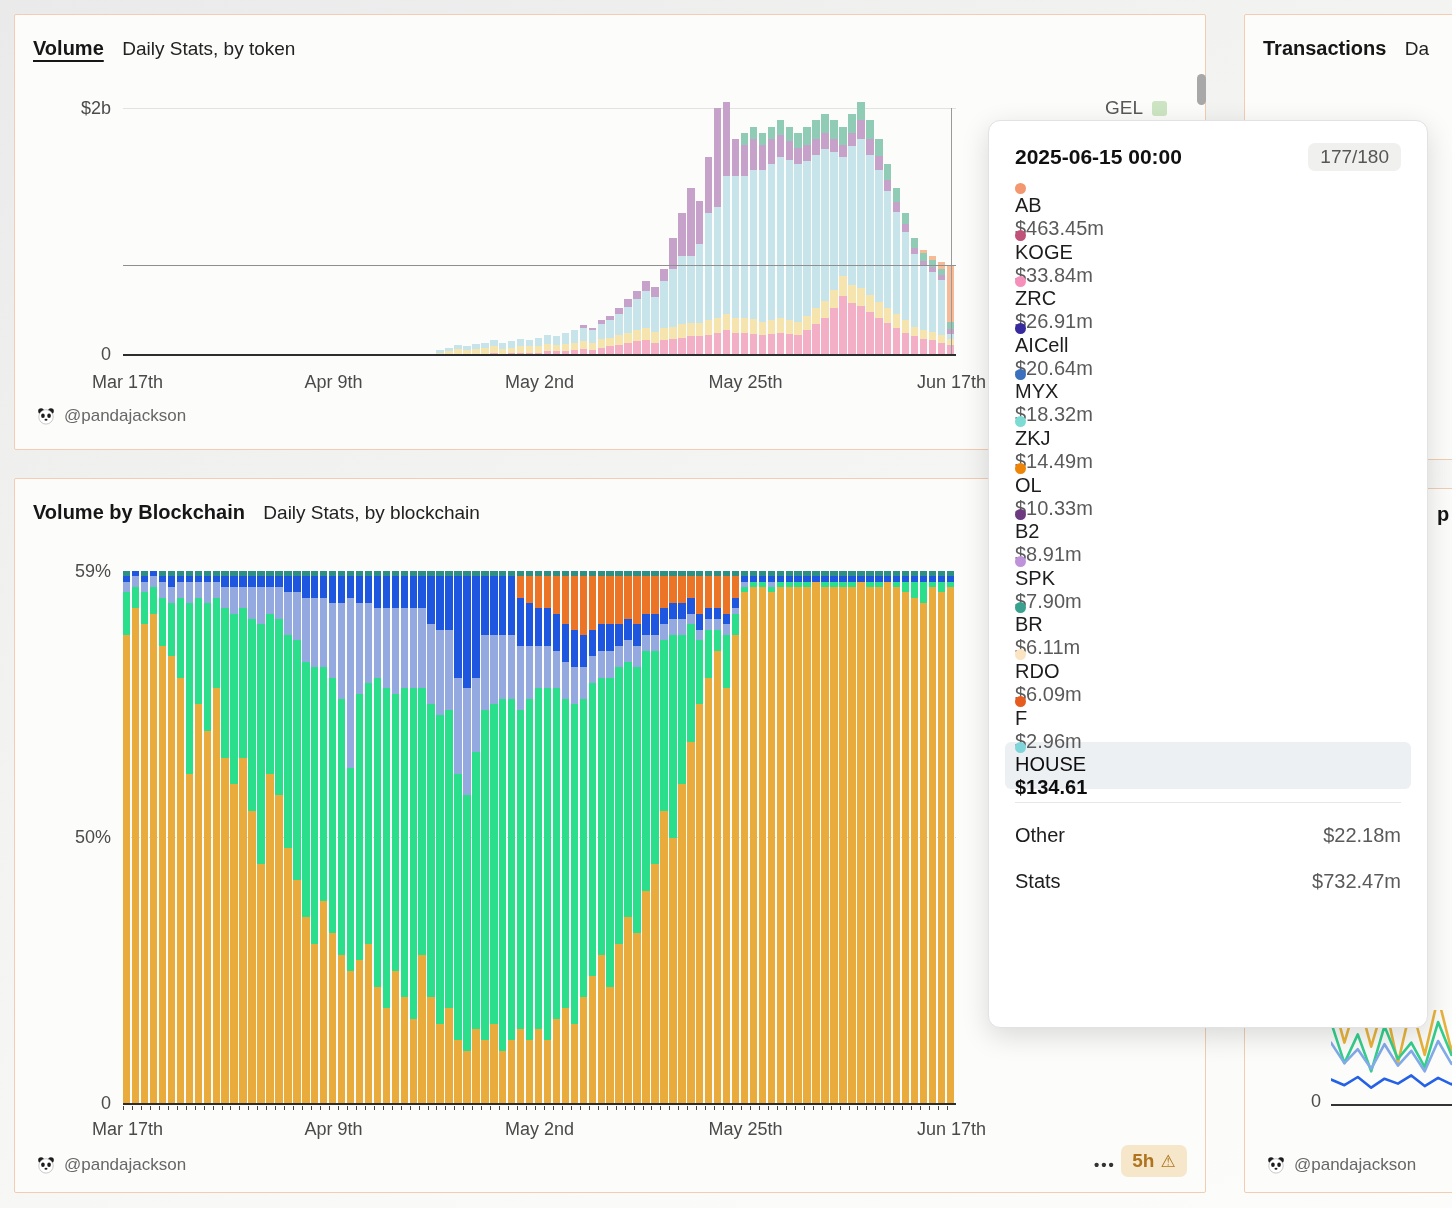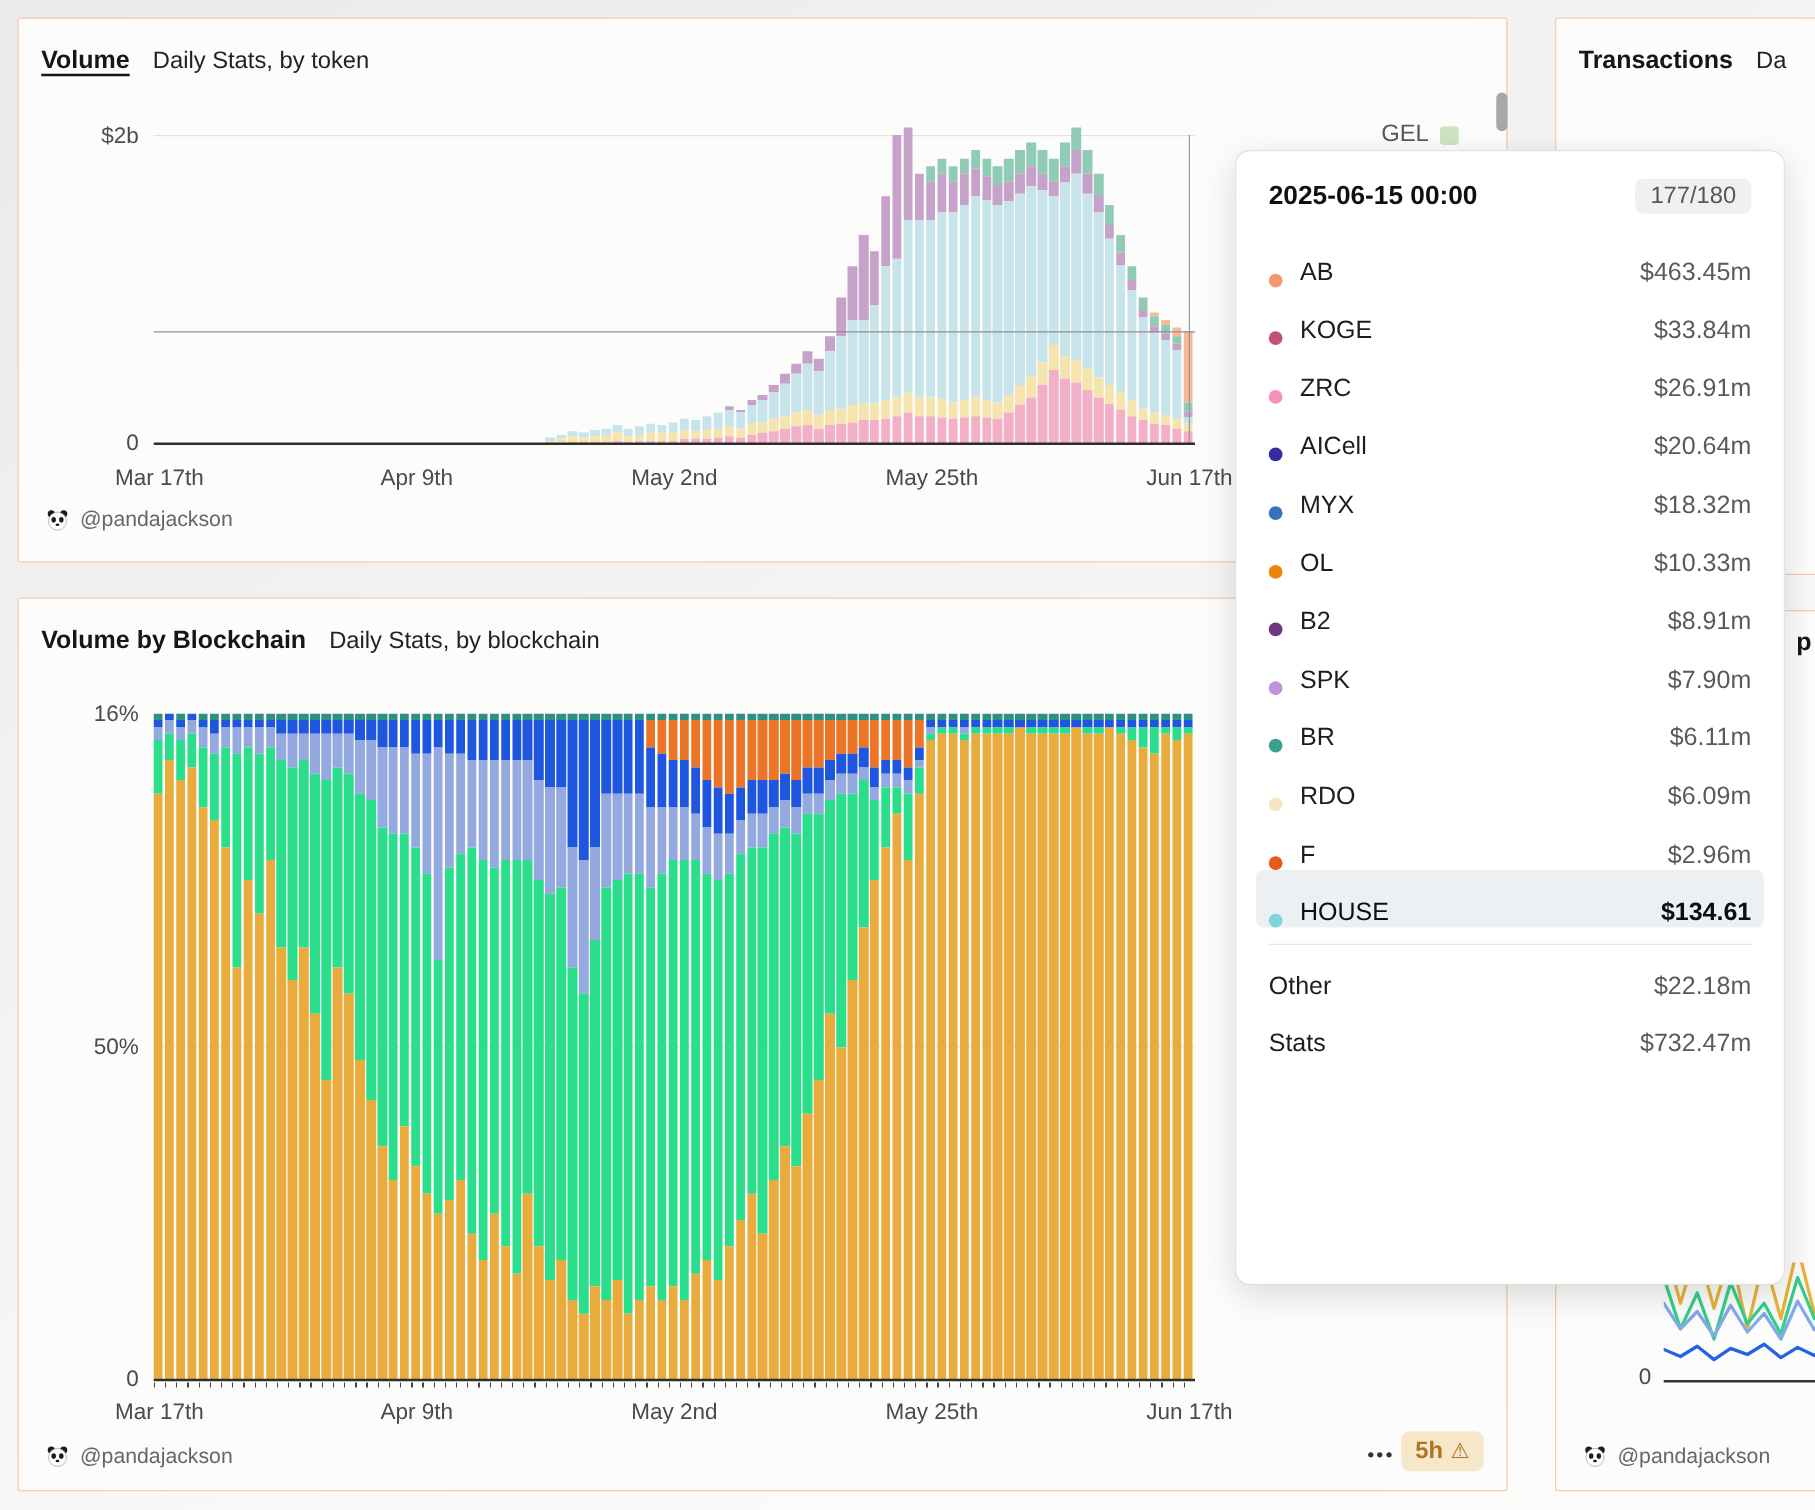--- a/index.html
+++ b/index.html
@@ -41,21 +41,21 @@
   .frag{position:absolute;font-size:20px;font-weight:700;color:#161616;}
   .minisvg{position:absolute;overflow:hidden;}
   .miniaxis{position:absolute;height:2px;background:#333;}
   
   .tooltip{position:absolute;left:988px;top:120px;width:440px;height:908px;box-sizing:border-box;
     background:#fff;border:1px solid #e2e2e2;border-radius:12px;box-shadow:0 8px 28px rgba(0,0,0,.14);
     padding:22px 26px 24px 26px;z-index:10;}
   .t-head{display:flex;justify-content:space-between;align-items:center;margin-bottom:12px;}
   .t-title{font-size:21px;font-weight:700;color:#101010;}
   .t-badge{background:#f0f0ee;color:#565656;font-size:19px;padding:3px 12px;border-radius:7px;}
-  .t-row{height:46.6px;display:flex;align-items:flex-end;}
+  .t-row{height:46.6px;display:flex;align-items:flex-start;flex-direction:column;}
   .t-row .dot{width:11px;height:11px;border-radius:50%;margin-right:14px;flex:0 0 auto;}
   .t-row .nm{flex:1;font-size:20px;color:#1d1d1d;}
   .t-row .val{font-size:20px;color:#5a5a5a;}
   .t-row.hl{background:#edf0f3;border-radius:6px;margin:0 -10px;padding:0 10px;}
   .t-row.hl .nm{color:#0e0e0e;}
   .t-row.hl .val{color:#0e0e0e;font-weight:700;}
   .t-div{height:1px;background:#e7e7e7;margin:13px 0 10px;}
   .t-sum{height:46px;display:flex;align-items:center;}
   .t-sum .nm{flex:1;font-size:20px;color:#1d1d1d;}
   .t-sum .val{font-size:20px;color:#5a5a5a;}
@@ -500,21 +500,21 @@
     <span>@pandajackson</span>
   </div>
 </section>
 
 <section class="panel panel-chain">
   <div class="phead">
     <span class="ptitle">Volume by Blockchain</span>
     <span class="psub">Daily Stats, by blockchain</span>
   </div>
 
-  <div class="ylab" style="left:30px;top:82px;width:66px;">16%</div>
+  <div class="ylab" style="left:30px;top:82px;width:66px;">59%</div>
   <div class="ylab" style="left:30px;top:348px;width:66px;">50%</div>
   <div class="ylab" style="left:30px;top:614px;width:66px;">0</div>
 
   <div class="plot" style="left:108px;top:92px;width:833px;height:533px;">
     <div class="grid50" style="top:266px;z-index:0;"></div>
     <div class="bars" id="chain-bars" style="z-index:1;">
         <div class="bar">
           <div style="height: 469.04px; background: rgb(233, 172, 60);"></div>
           <div style="height: 42.64px; background: rgb(43, 222, 140);"></div>
           <div style="height: 10.66px; background: rgb(147, 169, 224);"></div>
@@ -1250,20 +1250,25 @@
         <span class="dot" style="background: rgb(55, 41, 158);"></span>
         <span class="nm">AICell</span>
         <span class="val">$20.64m</span>
       </div>
       <div class="t-row">
         <span class="dot" style="background: rgb(58, 112, 190);"></span>
         <span class="nm">MYX</span>
         <span class="val">$18.32m</span>
       </div>
       <div class="t-row">
+        <span class="dot" style="background: rgb(124, 220, 211);"></span>
+        <span class="nm">ZKJ</span>
+        <span class="val">$14.49m</span>
+      </div>
+      <div class="t-row">
         <span class="dot" style="background: rgb(238, 132, 8);"></span>
         <span class="nm">OL</span>
         <span class="val">$10.33m</span>
       </div>
       <div class="t-row">
         <span class="dot" style="background: rgb(110, 58, 127);"></span>
         <span class="nm">B2</span>
         <span class="val">$8.91m</span>
       </div>
       <div class="t-row">

